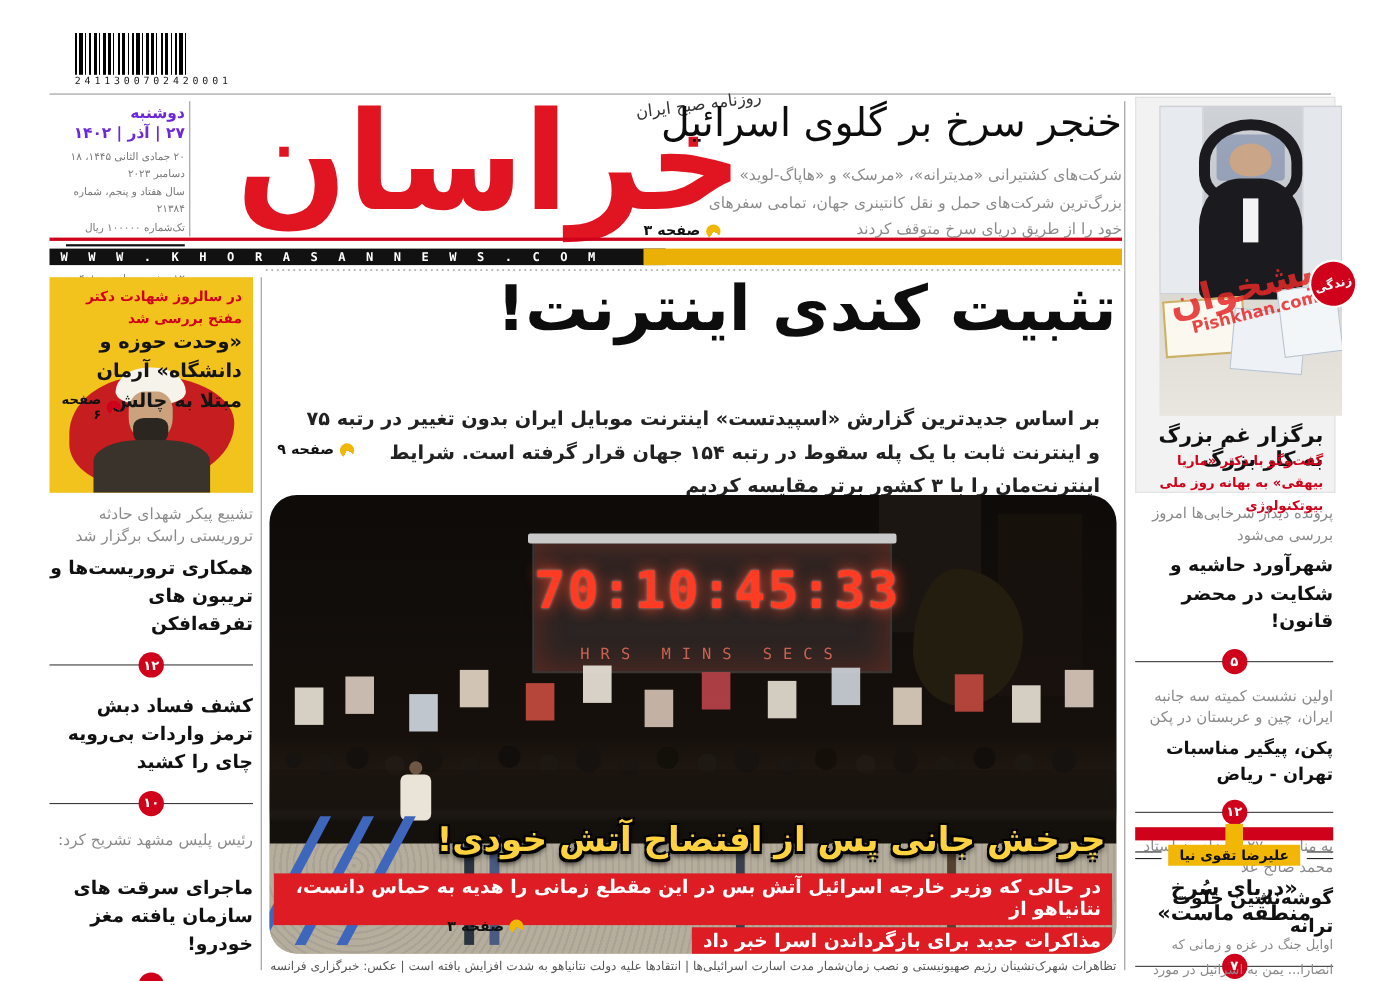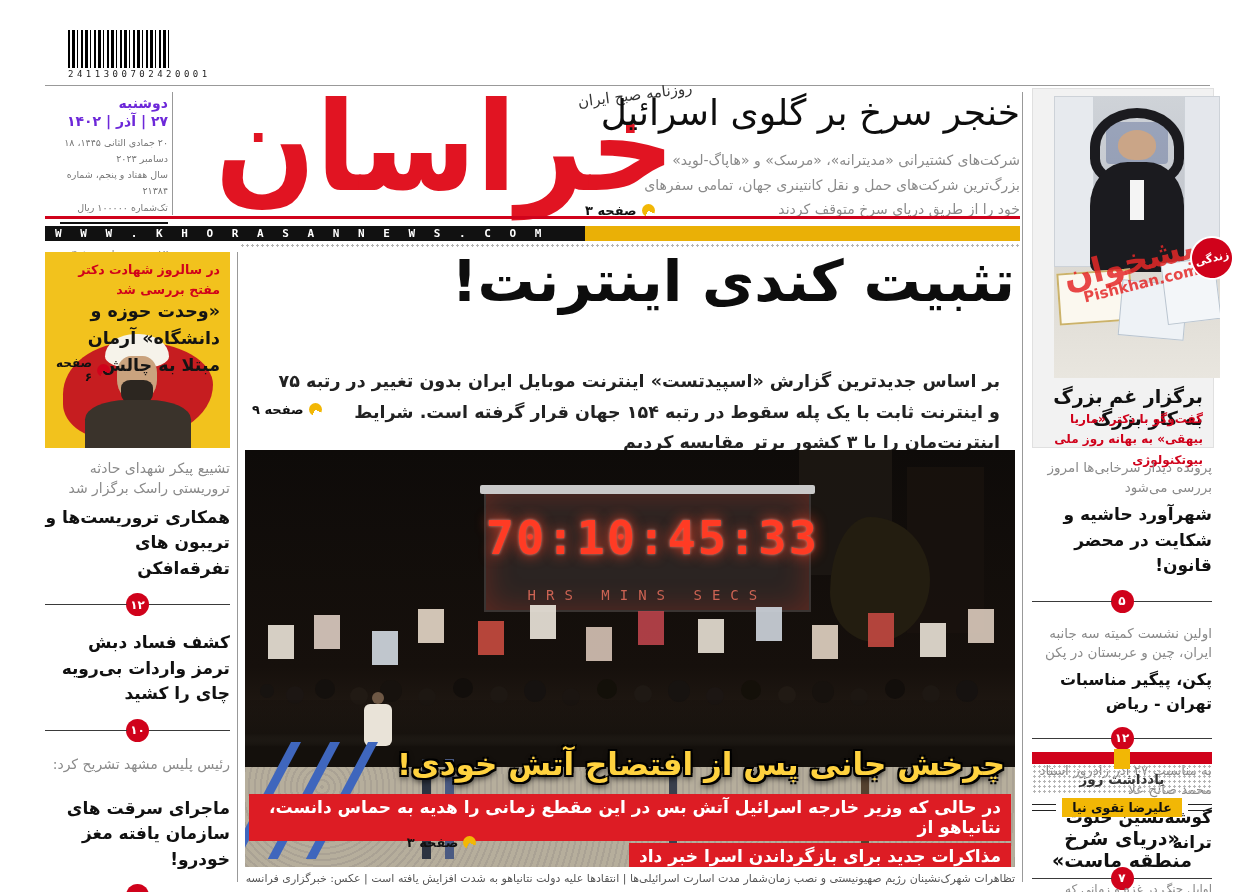--- a/index.html
+++ b/index.html
@@ -55,21 +55,21 @@
   
   #note-bar{background:#d0021b;}
   #note-bar .yellowsq{position:absolute;left:50%;top:-3px;width:16px;height:20px;background:#f2b705;transform:translateX(-50%);}
   #note-head{font-size:13.5px;color:#333;font-weight:bold;}
   .authorrow{display:flex;align-items:center;gap:6px;}
   .authorrow .dl{flex:1;height:5px;border-top:1.6px solid #222;border-bottom:1.6px solid #222;}
   #note-author{background:#f2b705;color:#111;font-size:12.5px;font-weight:bold;padding:2px 10px;}
   #note-title{font-size:19px;font-weight:900;color:#111;}
   #note-teaser{font-size:12px;color:#8a8a8a;line-height:1.8;}
   
-  #photo{background:linear-gradient(180deg,#0e0b09 0%,#16100c 52%,#241c15 68%,#b1a997 72%,#b6ae9c 100%);overflow:hidden;}
+  #photo{background:linear-gradient(180deg,#0e0b09 0%,#16100c 52%,#241c15 68%,#b1a997 72%,#b6ae9c 100%);overflow:hidden;border-radius:25px;}
   #screen{background:#2b2422;border:2px solid #3a3432;box-shadow:0 0 30px rgba(255,60,30,.25) inset;}
   #screen .topbar{position:absolute;top:-9px;left:-6px;right:-6px;height:9px;background:#c9c9c9;border-radius:2px;}
   #clock{font-family:"DejaVu Sans Mono","Liberation Mono",monospace;font-weight:bold;color:#ff3b24;
          text-shadow:0 0 14px rgba(255,70,40,.95),0 0 3px rgba(255,255,255,.6);font-size:47px;letter-spacing:2px;direction:ltr;text-align:center;}
   #screen-labels{font-family:"DejaVu Sans Mono","Liberation Mono",monospace;color:rgba(255,120,100,.75);font-size:14px;letter-spacing:10px;direction:ltr;text-align:center;}
   .crowd-heads{width:14px;height:14px;border-radius:50%;background:#171310;
     box-shadow:28px 4px 0 2px #1c1613,58px -2px 0 3px #14100d,92px 5px 0 2px #211a14,124px 0 0 4px #17120e,
                160px 6px 0 2px #1d1712,196px -3px 0 3px #120e0b,232px 4px 0 2px #1e1813,268px 0 0 4px #161210,
                304px 6px 0 2px #1b1511,340px -2px 0 3px #131009,376px 3px 0 2px #1f1914,412px 0 0 4px #171310,
                448px 5px 0 2px #1c1613,484px -1px 0 3px #141009,520px 4px 0 2px #211a14,556px 1px 0 4px #17120e,
@@ -259,23 +259,20 @@
       <div class="line"></div>
       <div class="badge">۷</div>
       <div class="line"></div>
     </div>
   </div>
 
   <div class="abs" style="left:1032px;top:752px;width:180px;">
     <div id="note-bar" style="position:relative;height:12px;">
       <div class="yellowsq"></div>
     </div>
-    <div class="dotstrip" style="height:30px;display:flex;align-items:center;justify-content:center;">
-      <span id="note-head">یادداشت روز</span>
-    </div>
     <div class="authorrow" style="margin-top:4px;">
       <div class="dl"></div>
       <span id="note-author">علیرضا تقوی نیا</span>
       <div class="dl"></div>
     </div>
     <div class="rtl" id="note-title" style="margin-top:10px;text-align:center;">«دریای سُرخ منطقه ماست»</div>
     <div class="rtl" id="note-teaser" style="margin-top:8px;">
       <span>اوایل جنگ در غزه و زمانی که انصارا... یمن به اسرائیل در مورد عدم ورود به فاز ...</span>
       
     </div>

